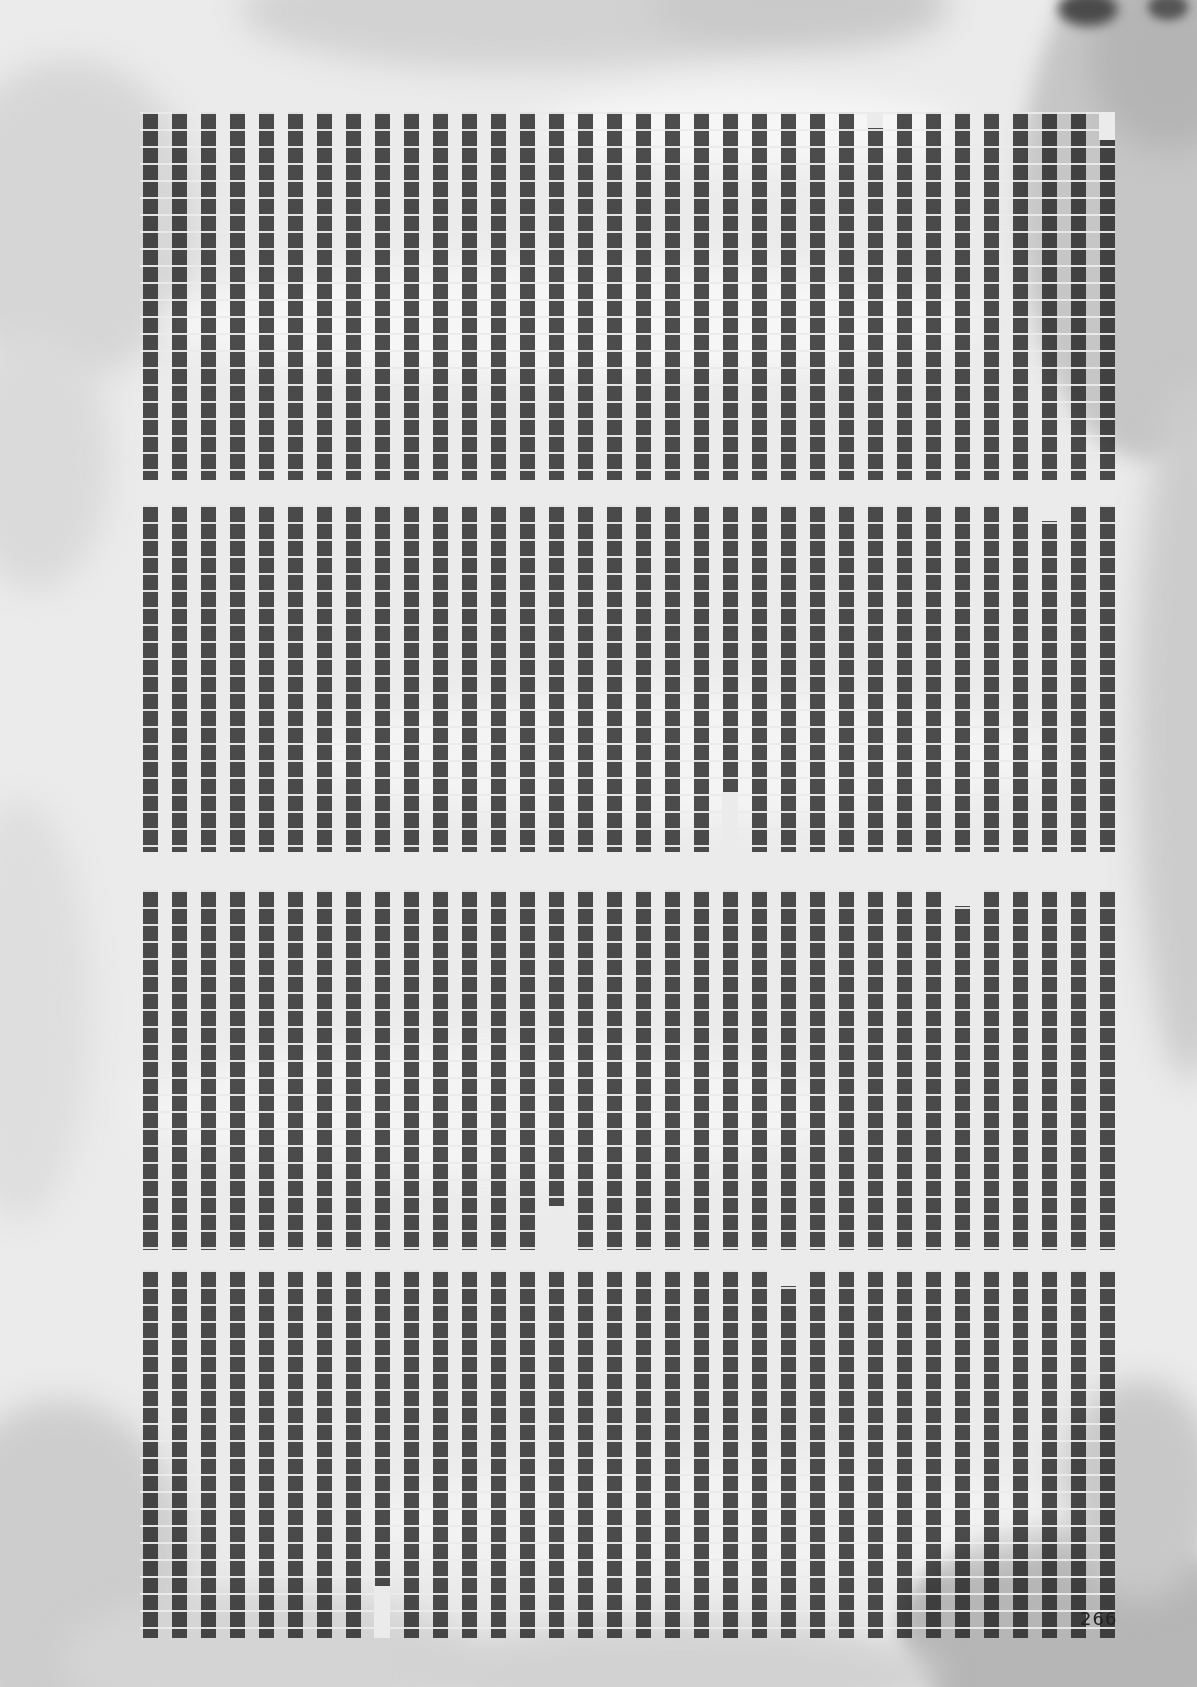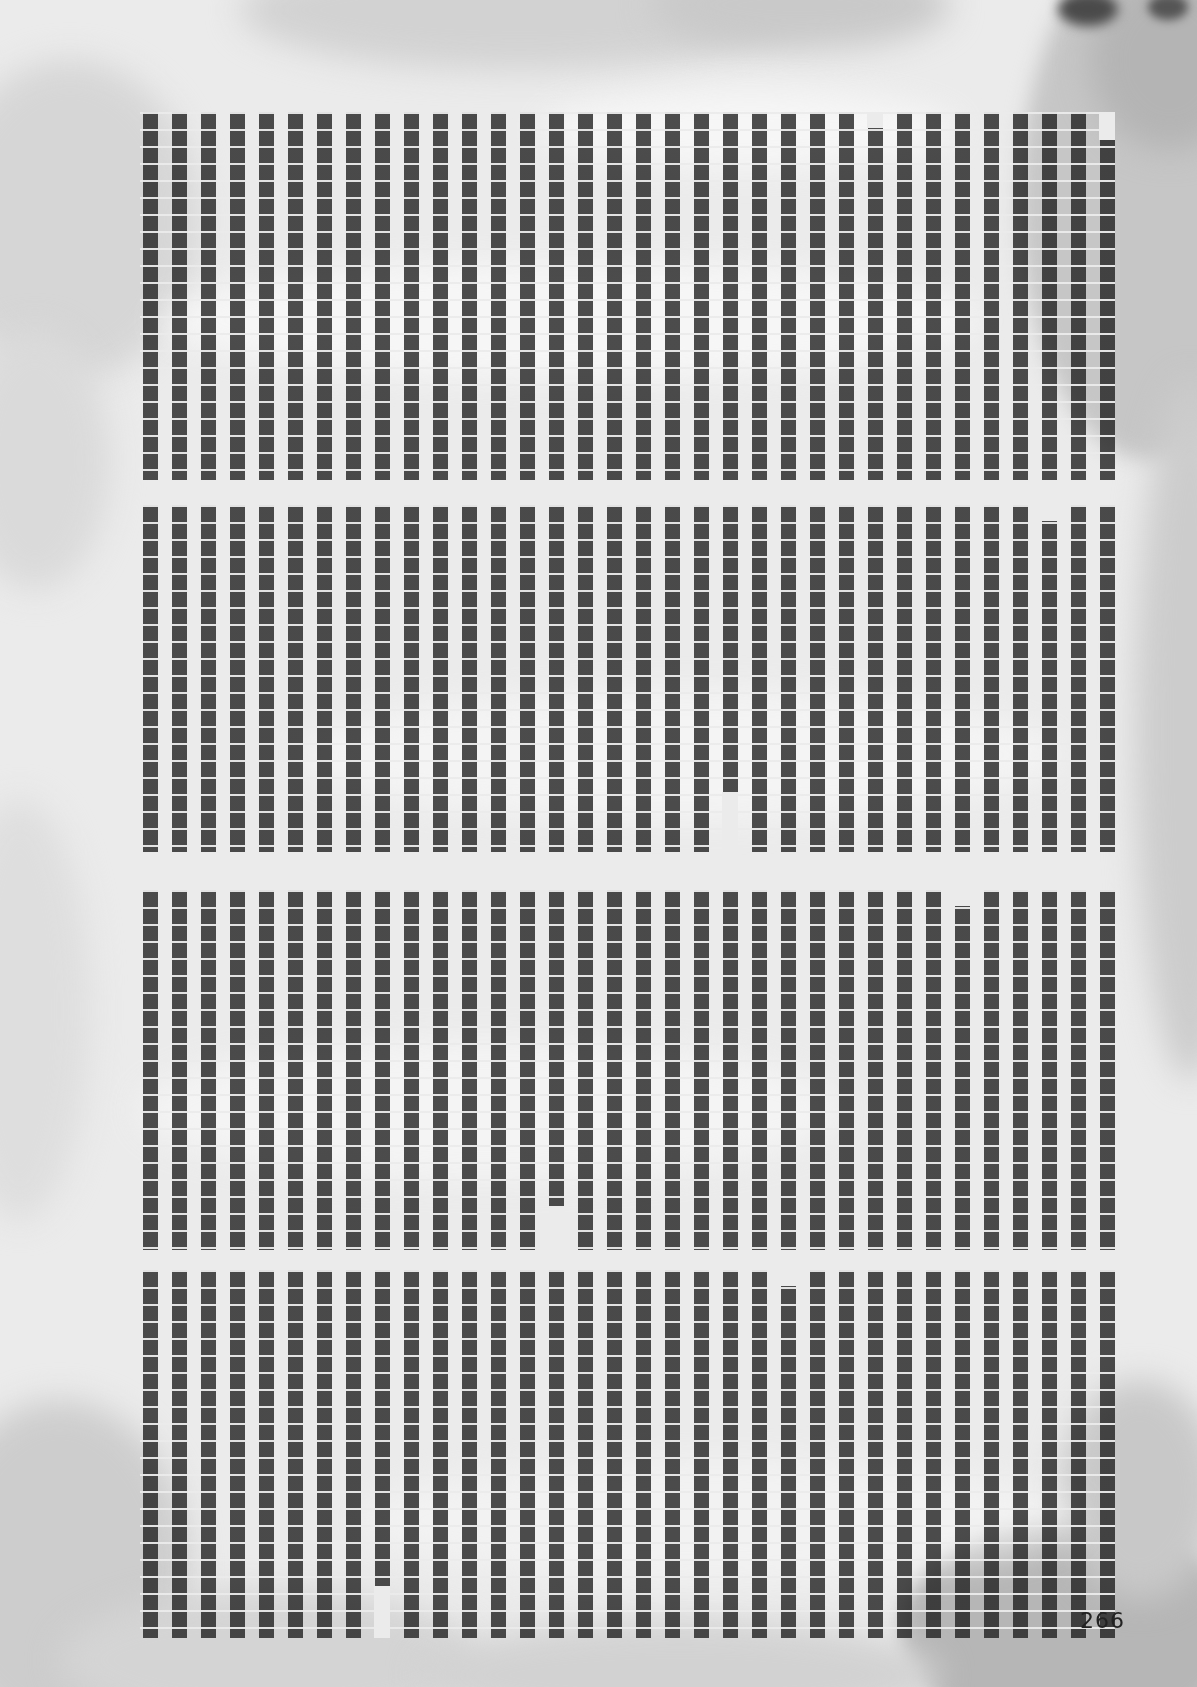--- a/index.html
+++ b/index.html
@@ -70,21 +70,21 @@
   .tb2::after  { bottom: 0; right: 377px; width: 16px; height: 60px; }
   .tb3::before { top: 0; right: 145px; width: 16px; height: 16px; }
   .tb3::after  { bottom: 0; right: 550px; width: 16px; height: 44px; }
   .tb4::before { top: 0; right: 319px; width: 16px; height: 16px; }
   .tb4::after  { bottom: 0; right: 725px; width: 16px; height: 52px; }
 
   .page-number {
     position: absolute;
     left: 1080px;
     top: 1608px;
-    font-size: 22px;
+    font-size: 18px;
     letter-spacing: 1px;
     color: #222222;
     font-family: "DejaVu Sans", sans-serif;
   }
 </style>
 </head>
 <body>
 
 <div class="page">
 

